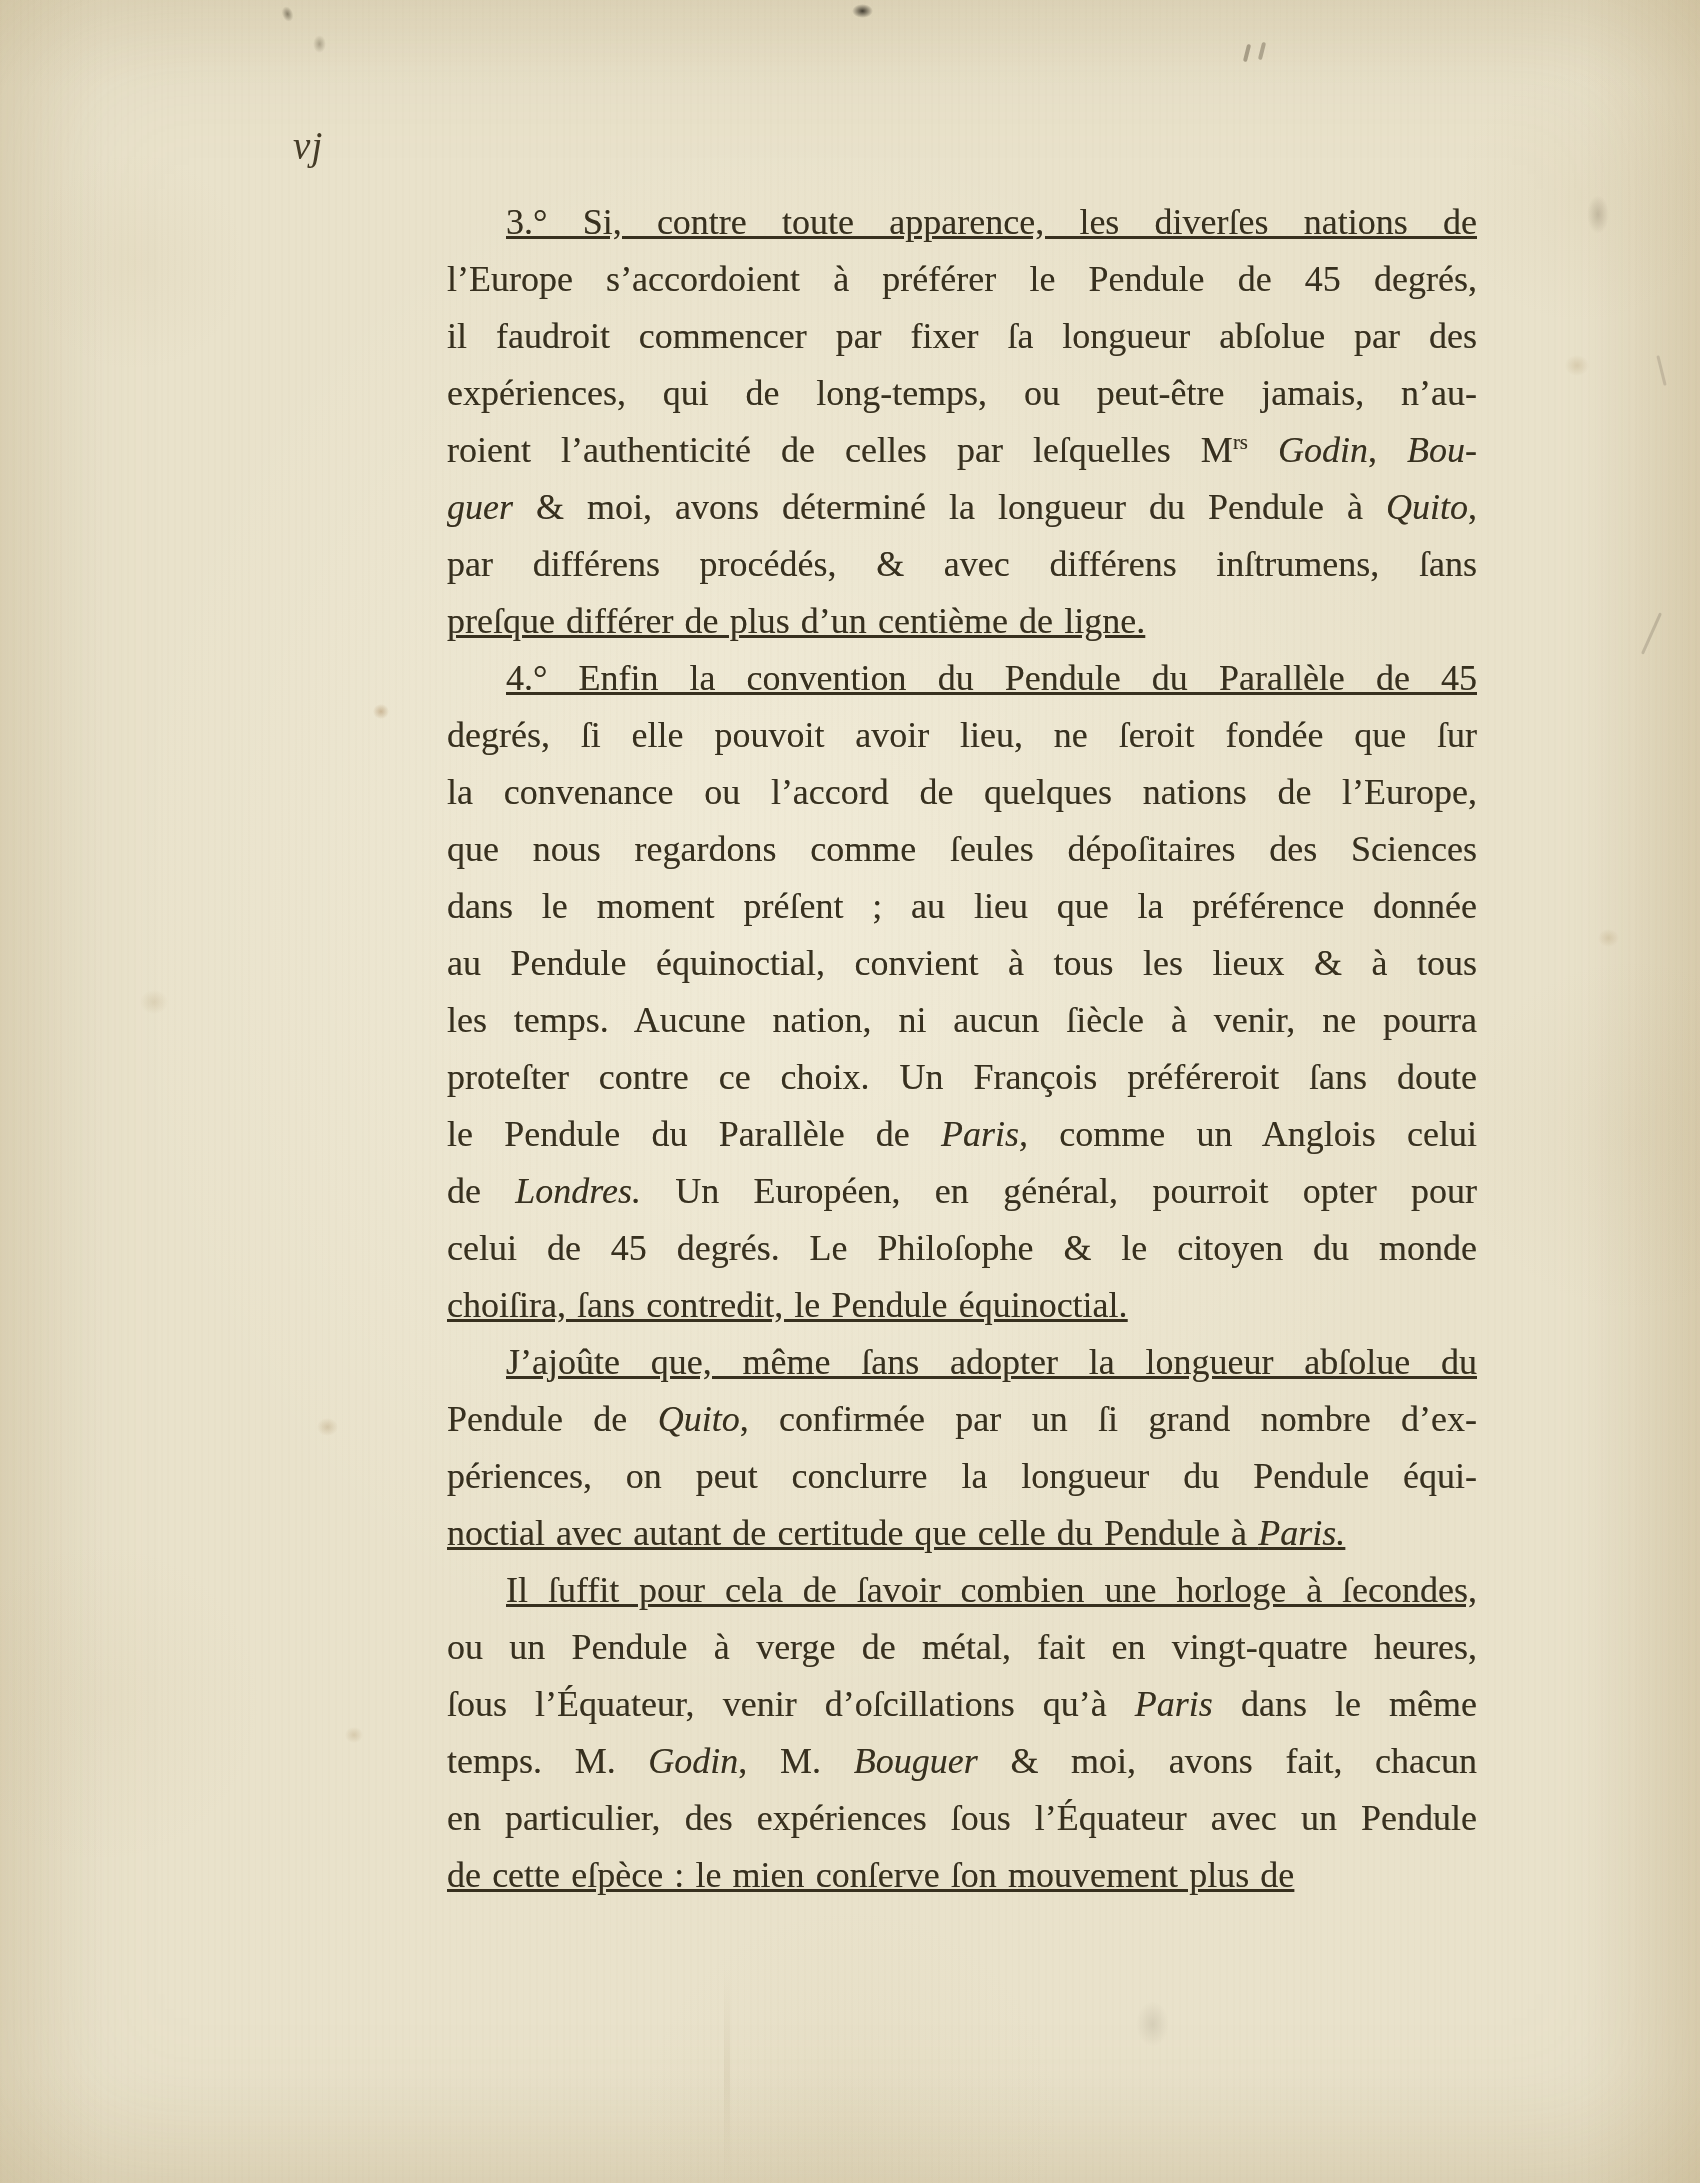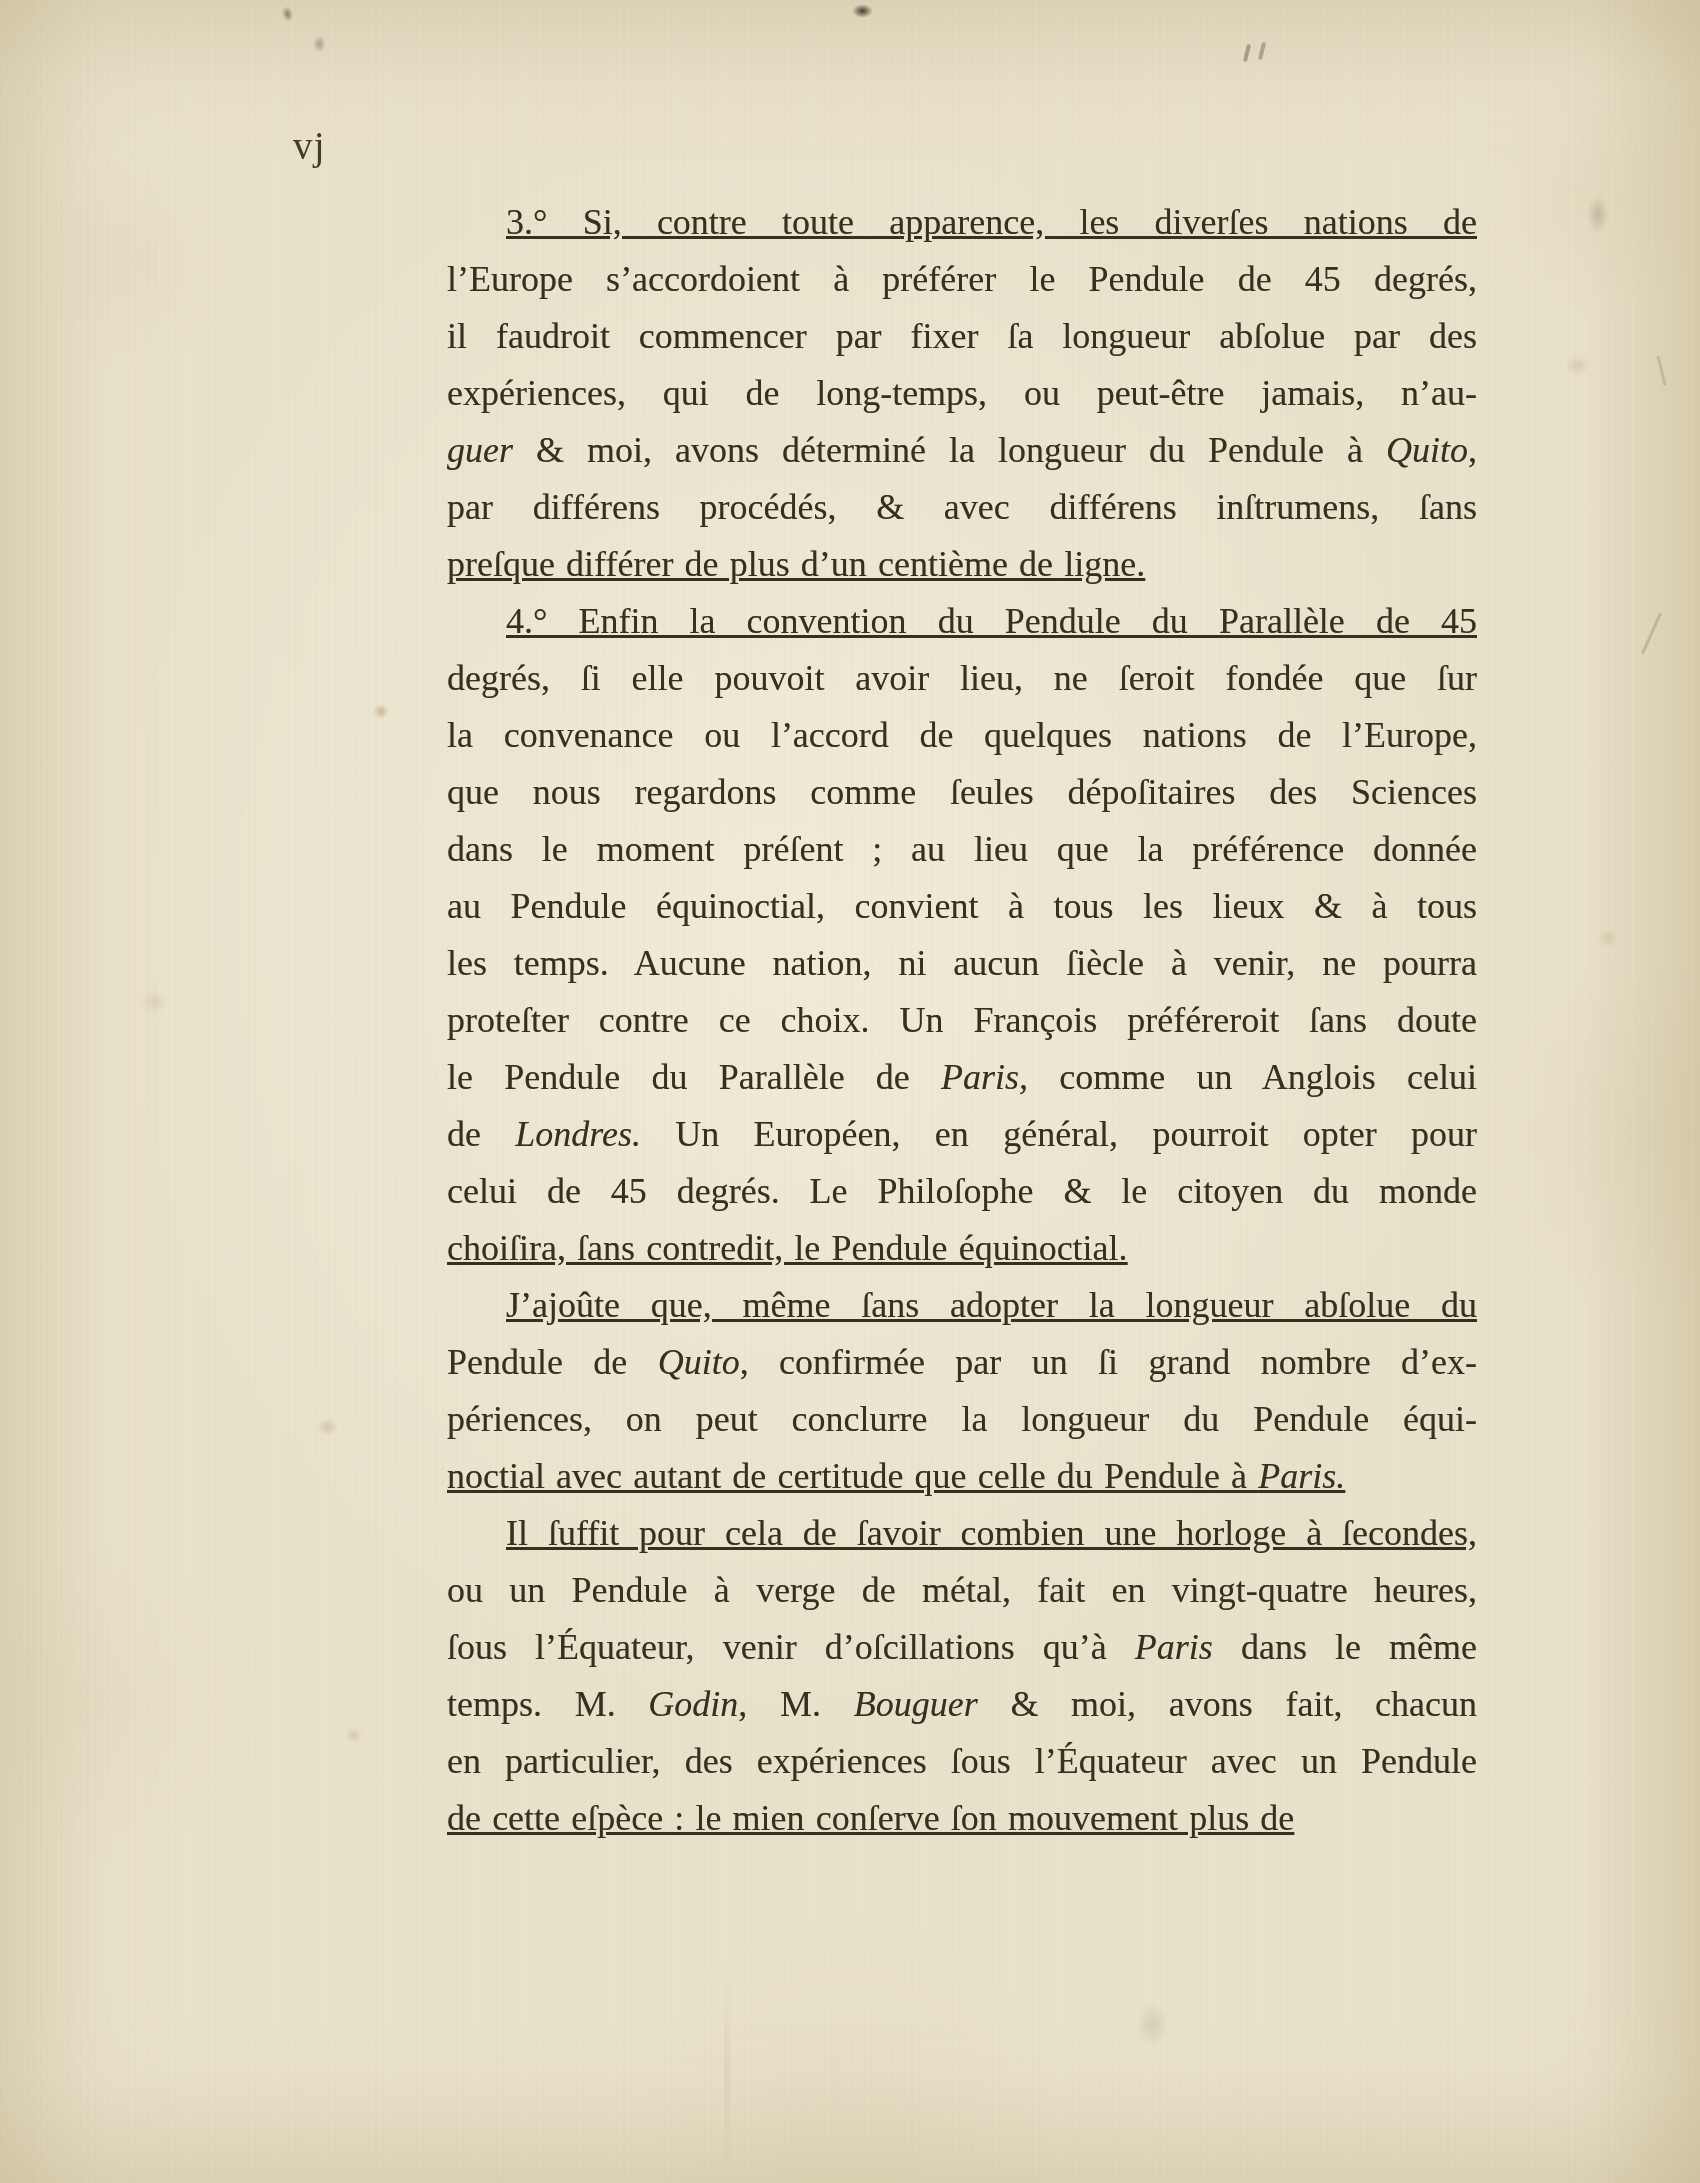--- a/index.html
+++ b/index.html
@@ -33,20 +33,21 @@
       repeating-linear-gradient(90deg, rgba(160,140,95,0.022) 0 1.8px, rgba(0,0,0,0) 1.8px 6.7px);
     box-shadow:inset 0 0 157px rgba(145,122,75,0.22);
     pointer-events:none;
   }
   .page-number{
     position:absolute;
     left:293px;top:123px;
     font-size:39px;
     letter-spacing:1.2px;
     color:#453c28;
+    font-style:italic;
   }
   .text-block{
     position:absolute;
     left:447px;top:194px;
     width:1030px;
   }
   .line{
     height:57px;
     line-height:57px;
     font-size:36px;
@@ -101,20 +102,21 @@
   <i class="stain s14"></i>
   <i class="stain s15"></i>
 
   <div class="page-number">vj</div>
 
   <section class="text-block" id="text-block">
       <div class="line indent"><span>3.° Si, contre toute apparence, les diverſes nations de</span></div>
       <div class="line"><span>l’Europe s’accordoient à préférer le Pendule de 45 degrés,</span></div>
       <div class="line"><span>il faudroit commencer par fixer ſa longueur abſolue par des</span></div>
       <div class="line"><span>expériences, qui de long-temps, ou peut-être jamais, n’au-</span></div>
+      <div class="line"><span>roient l’authenticité de celles par leſquelles M</span><sup>rs</sup><span> </span><em>Godin</em><span>, </span><em>Bou-</em></div>
       <div class="line"><em>guer</em><span> &amp; moi, avons déterminé la longueur du Pendule à </span><em>Quito</em><span>,</span></div>
       <div class="line"><span>par différens procédés, &amp; avec différens inſtrumens, ſans</span></div>
       <div class="line last"><span>preſque différer de plus d’un centième de ligne.</span></div>
       <div class="line indent"><span>4.° Enfin la convention du Pendule du Parallèle de 45</span></div>
       <div class="line"><span>degrés, ſi elle pouvoit avoir lieu, ne ſeroit fondée que ſur</span></div>
       <div class="line"><span>la convenance ou l’accord de quelques nations de l’Europe,</span></div>
       <div class="line"><span>que nous regardons comme ſeules dépoſitaires des Sciences</span></div>
       <div class="line"><span>dans le moment préſent ; au lieu que la préférence donnée</span></div>
       <div class="line"><span>au Pendule équinoctial, convient à tous les lieux &amp; à tous</span></div>
       <div class="line"><span>les temps. Aucune nation, ni aucun ſiècle à venir, ne pourra</span></div>

